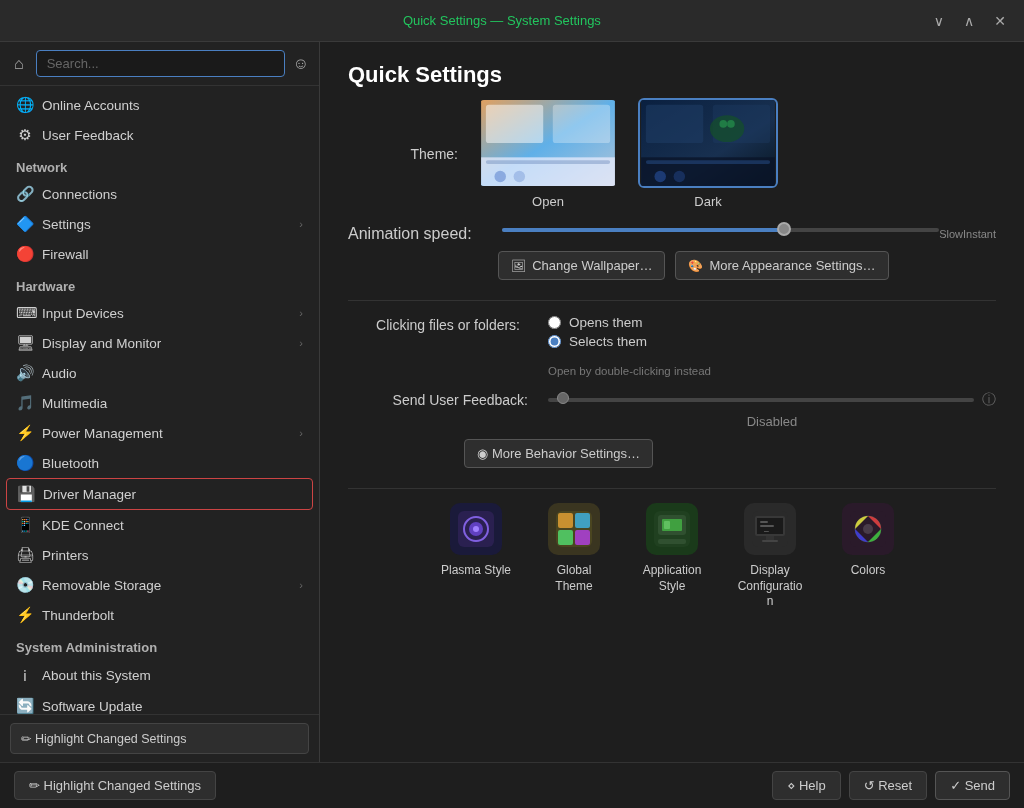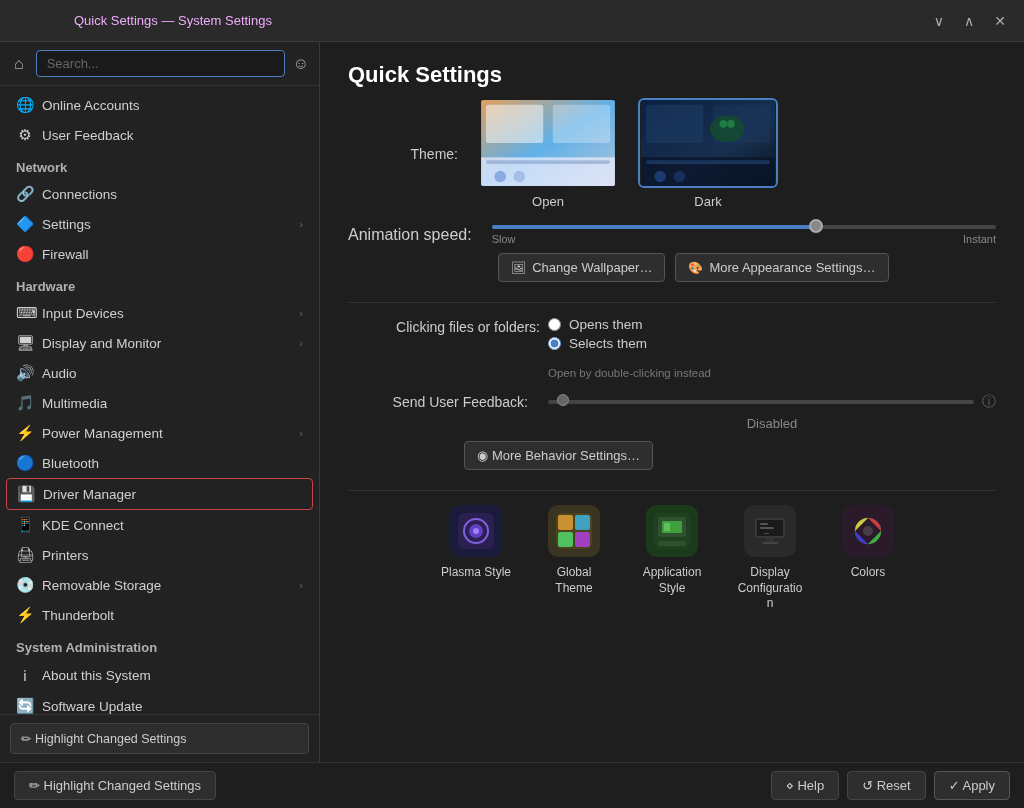--- a/index.html
+++ b/index.html
@@ -17,23 +17,23 @@
       background: #2a2a2a;
       display: flex;
       align-items: center;
       justify-content: space-between;
       padding: 8px 14px;
       border-bottom: 1px solid #3a3a3a;
       min-height: 42px;
     }
     .title-bar-center {
       font-size: 13px;
-      color: #f0abfc;
-      flex: 1;
-      text-align: left;
+      color: #22c55e;
+      flex: 1;
+      text-align: center;
     }
     .title-bar-controls {
       display: flex;
       gap: 12px;
       align-items: center;
     }
     .title-btn {
       background: none;
       border: none;
       color: #aaa;
@@ -203,21 +203,21 @@
     .anim-label {
       font-size: 16px;
       color: #ccc;
       min-width: 130px;
       text-align: right;
       padding-right: 20px;
     }
     .slider-container {
       flex: 1;
       display: flex;
-      flex-direction: column;
+      margin-left: 10px;
     }
     .slider-track {
       width: 100%;
       height: 4px;
       background: #444;
       border-radius: 2px;
       position: relative;
       margin-bottom: 4px;
     }
     .slider-fill {
@@ -270,21 +270,21 @@
     .behavior-row {
       display: flex;
       align-items: flex-start;
       margin-bottom: 14px;
     }
     .behavior-label {
       font-size: 14px;
       color: #ccc;
       min-width: 200px;
       text-align: right;
-      padding-right: 8px;
+      padding-right: 28px;
       padding-top: 2px;
     }
     .radio-group {
       display: flex;
       flex-direction: column;
       gap: 4px;
     }
     .radio-item {
       display: flex;
       align-items: center;
@@ -737,14 +737,14 @@
 
     </div>
   </div>
 </div>
 
 <div class="footer-bar">
   <button class="footer-btn">✏ Highlight Changed Settings</button>
   <div class="footer-spacer"></div>
   <button class="footer-btn">⋄ Help</button>
   <button class="footer-btn">↺ Reset</button>
-  <button class="footer-btn apply">✓ Apply</button>
+  <button class="footer-btn apply">✓ Send</button>
 </div>
 
 </body></html>

